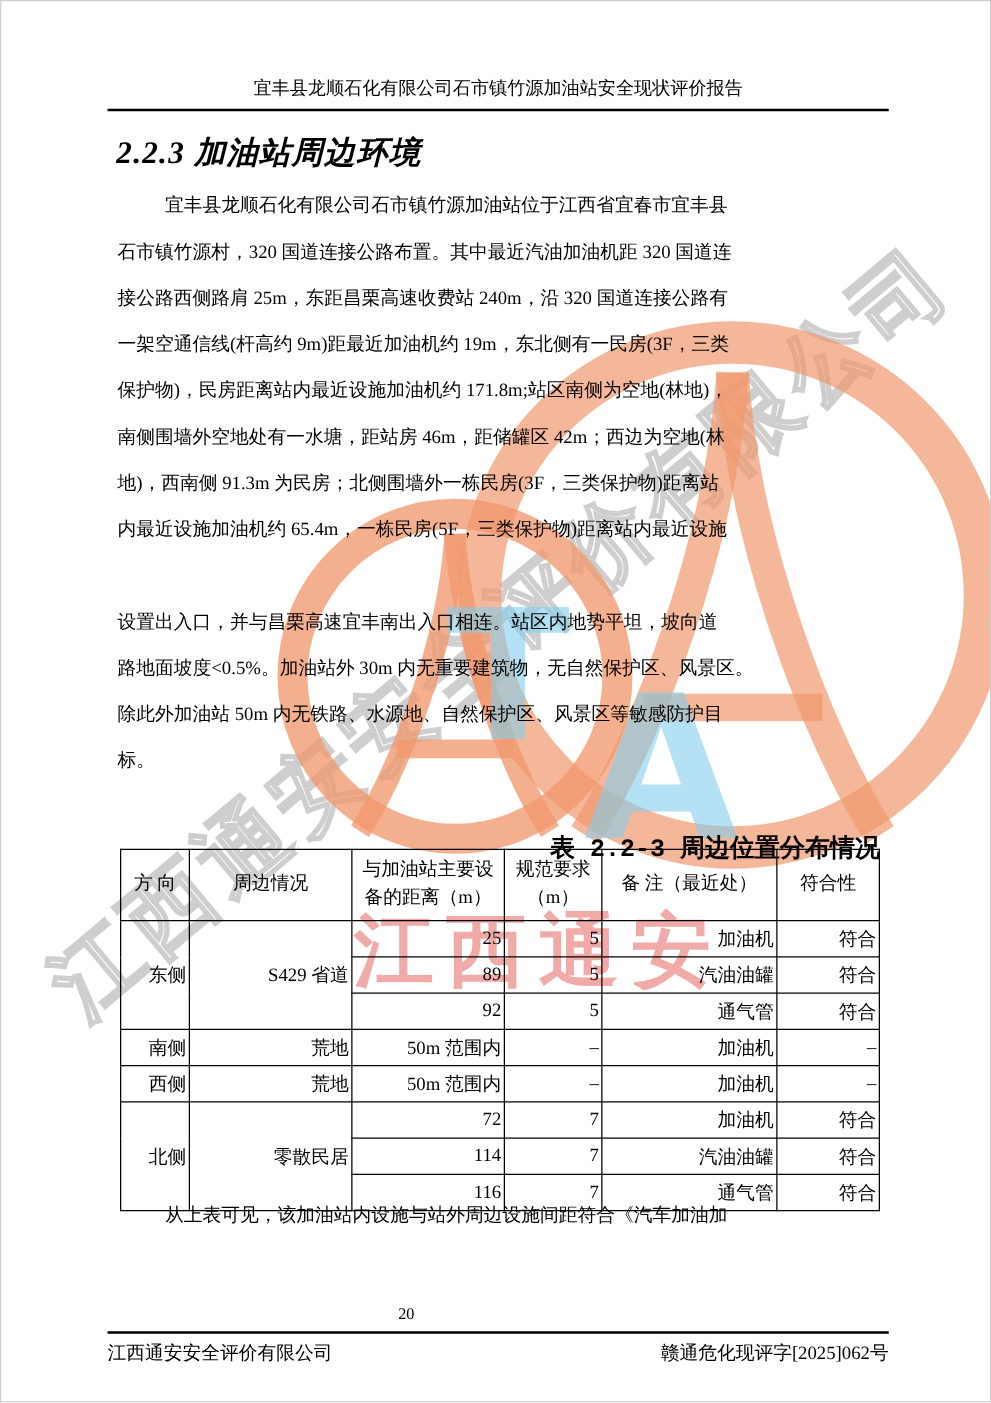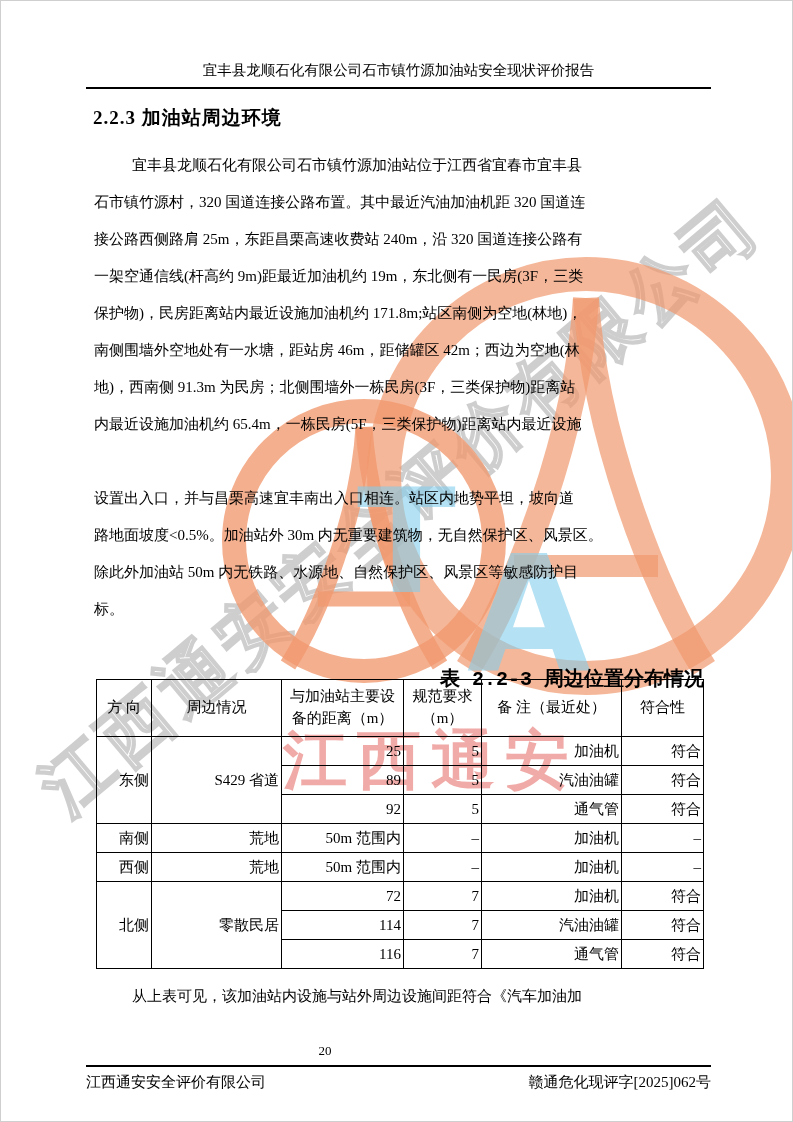--- a/index.html
+++ b/index.html
@@ -48,27 +48,28 @@
   .content{position:relative;z-index:1;}
   .abs{position:absolute;margin-top:16px;}
   .header{
     top:44px;left:85px;width:625px;
     text-align:center;font-size:14.5px;
     padding-bottom:7px;border-bottom:2px solid #000;
     white-space:nowrap;
   }
   .section-heading{
     top:88px;left:92px;
-    font-size:19px;font-weight:bold;letter-spacing:1px;
-    white-space:nowrap;
+    font-size:25px;font-weight:bold;letter-spacing:1px;
+    white-space:nowrap;
+    font-style:italic;
   }
   .para{left:93px;width:614px;}
   .p1{top:130px;}
   .p2{top:463px;}
-  .p3{top:961px;}
+  .p3{top:938px;}
   .bline{
     height:37px;line-height:37px;
     font-size:15px;white-space:nowrap;overflow:visible;
   }
   .indent{padding-left:38px;}
   .table-title{
     top:648px;left:93px;width:610px;
     text-align:right;font-size:20px;font-weight:bold;font-family:Liberation Mono, monospace;
   }
   table.dist{

